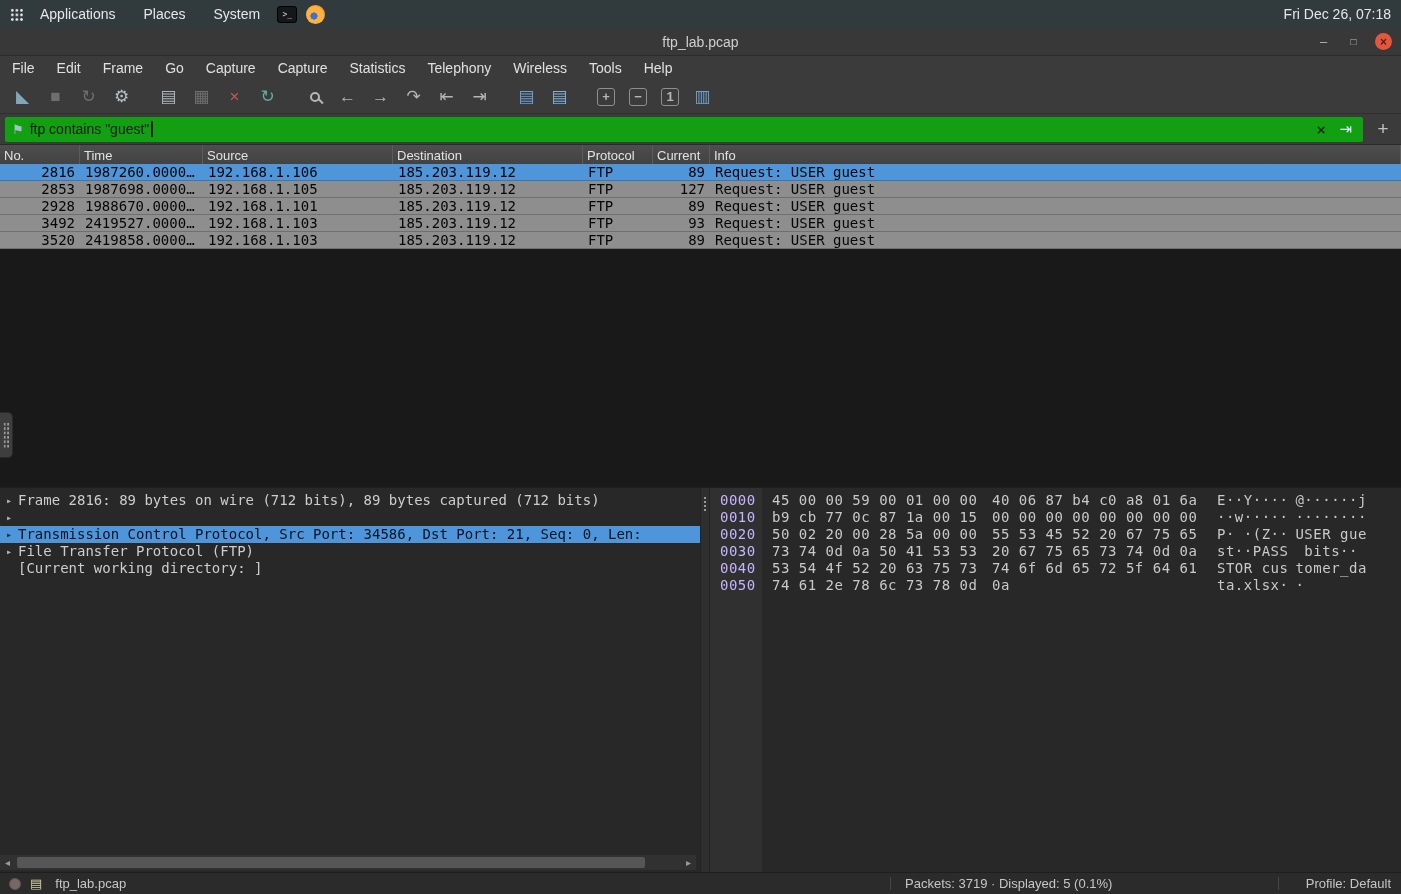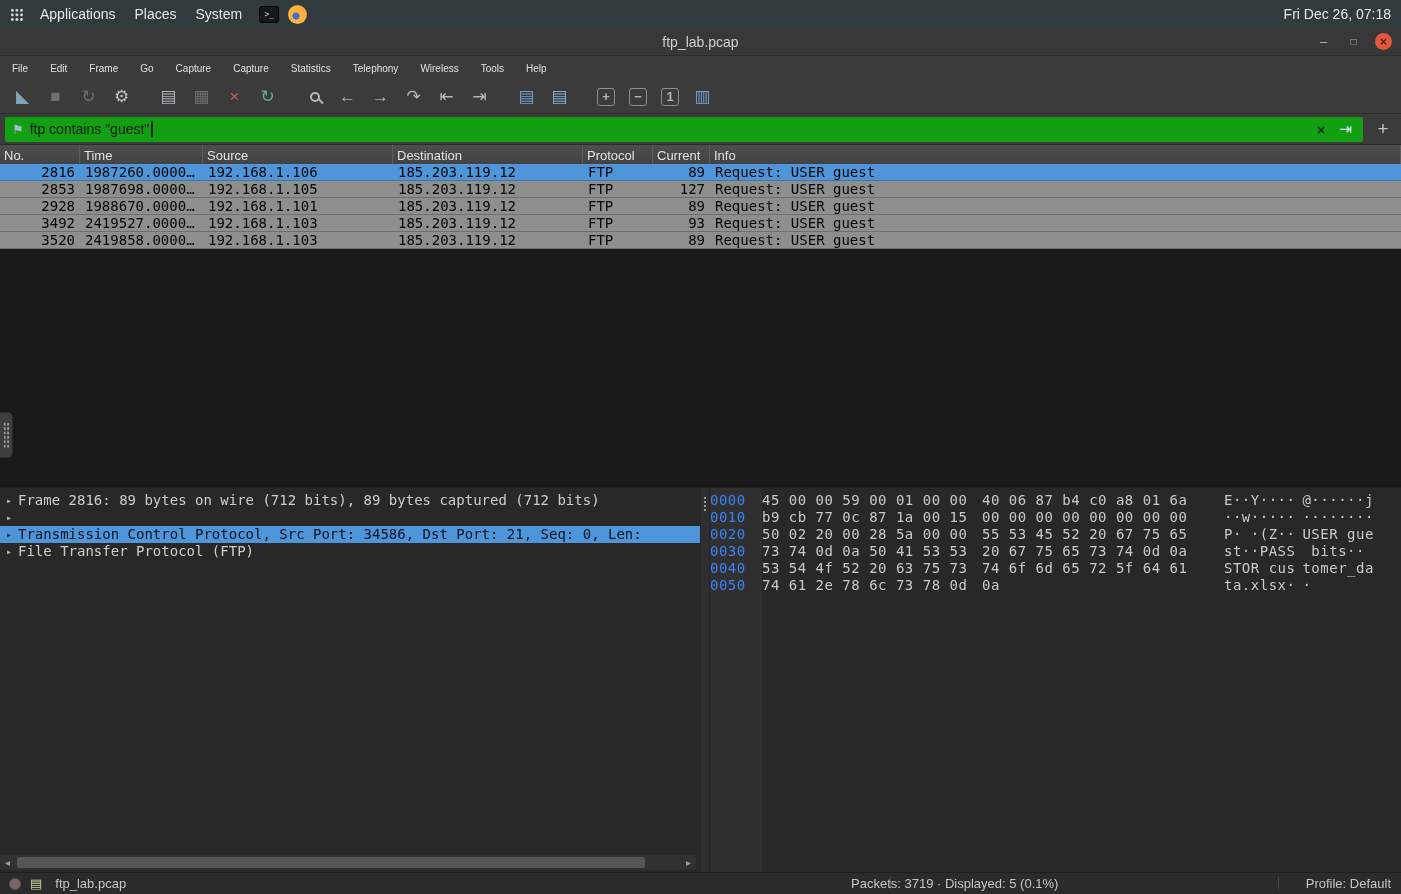--- a/index.html
+++ b/index.html
@@ -3,39 +3,39 @@
 <meta charset="utf-8">
 <style>
   *{box-sizing:border-box;margin:0;padding:0}
   html,body{width:1401px;height:894px;overflow:hidden}
   body{font-family:"Liberation Sans",sans-serif;background:#2e2e2e;color:#ddd}
   .desktop{position:relative;width:1401px;height:894px;display:flex;flex-direction:column}
 
   
   .panel{height:28px;background:#313a3d;display:flex;align-items:center;padding:0 10px;gap:9px;flex:0 0 auto}
   .apps-grid{width:13px;height:13px;background-image:radial-gradient(#e6e6e6 1.2px,transparent 1.4px);background-size:4.6px 4.6px}
-  .panel-menus{display:flex;gap:3px}
+  .panel-menus{display:flex;gap:12px}
   .panel-menu{color:#e4e8e8;font-size:14px;padding:4px 8px}
   .launcher{display:inline-flex;align-items:center;justify-content:center}
   .terminal{width:20px;height:17px;background:#15171a;border:1px solid #000;border-radius:3px;color:#cfd6cf;font-family:"DejaVu Sans Mono",monospace;font-size:8px}
   .firefox{width:19px;height:19px;border-radius:50%;background:radial-gradient(circle at 42% 58%,#3d6fd8 0 22%,#ffb13d 24% 58%,#e8641f 100%)}
   .panel-spacer{flex:1}
   .clock{font-size:14px;color:#e4e8e8}
 
   
   .titlebar{height:28px;background:#383838;border-bottom:1px solid #2b2b2b;position:relative;display:flex;align-items:center;justify-content:center;flex:0 0 auto}
   .title{font-size:14px;color:#cfcfcf}
   .win-buttons{position:absolute;right:9px;top:0;height:100%;display:flex;align-items:center;gap:13px}
   .win-btn{width:17px;height:17px;display:inline-flex;align-items:center;justify-content:center;color:#b9b9b9;font-size:13px}
   .win-btn.restore-button{font-size:10px}
   .win-btn.close-button{background:var(--close-button-orange,#e2573d);border-radius:50%;color:#5c1d10;font-size:12px;font-weight:bold}
 
   
   .menubar{height:24px;background:#3b3b3b;display:flex;align-items:center;padding:0 12px;flex:0 0 auto}
-  .menu-item{color:#e0e0e0;font-size:10px;margin-right:22px}
+  .menu-item{color:#e0e0e0;font-size:14px;margin-right:22px}
 
   
   .toolbar{height:34px;background:#3b3b3b;border-bottom:1px solid #2e2e2e;display:flex;align-items:center;padding:0 6px;flex:0 0 auto}
   .tb-group{display:flex;align-items:center;margin-right:14px}
   .tb-btn{width:27px;height:26px;display:inline-flex;align-items:center;justify-content:center;font-size:17px;margin:0 3px;color:#b5b5b5}
   .tb-btn.boxed{width:18px;height:18px;border:1px solid #8f8f8f;border-radius:3px;font-size:13px;margin:0 7px;font-weight:bold}
   .magnifier-shape{position:relative;width:10px;height:10px;border:2px solid #b5b5b5;border-radius:50%;display:inline-block}
   .magnifier-shape::after{content:"";position:absolute;width:7px;height:2px;background:#b5b5b5;right:-6px;bottom:-2px;transform:rotate(45deg)}
 
   
@@ -73,31 +73,31 @@
   .d-text{overflow:hidden}
   .hscroll{position:absolute;left:0;right:4px;bottom:2px;height:15px;background:#313131;display:flex;align-items:center}
   .hscroll .arr{width:15px;text-align:center;color:#9a9a9a;font-size:10px;flex:0 0 auto}
   .hscroll .track{flex:1;height:100%;position:relative}
   .hscroll .thumb{position:absolute;left:2px;top:2px;bottom:2px;width:628px;background:#565656;border-radius:2px}
   .vsplit{width:10px;background:#2f2f2f;border-left:1px solid #232323;border-right:1px solid #232323;display:flex;justify-content:center;flex:0 0 auto}
   .split-dots{margin-top:8px;width:5px;height:16px;background-image:radial-gradient(#9a9a9a 1px,transparent 1.2px);background-size:4px 4px}
   .hex-pane{flex:1;position:relative;padding-top:4px;font-family:"DejaVu Sans Mono",monospace;overflow:hidden}
   .offset-strip{position:absolute;left:0;top:0;bottom:0;width:52px;background:#303030}
   .hx-row{position:relative;height:17px;line-height:17px;white-space:pre;font-size:14px;color:#c9c9c9;display:flex}
-  .hx-off{width:40px;margin-left:0;color:#3b82f6;flex:0 0 auto;letter-spacing:.5px}
+  .hx-off{width:40px;margin-left:10px;color:#c4b5fd;flex:0 0 auto;letter-spacing:.5px}
   .hx-g{width:208px;flex:0 0 auto;letter-spacing:.5px;margin-left:12px;white-space:pre}
   .hx-a{letter-spacing:.5px;margin-left:7px;white-space:pre;flex:0 0 auto}
-  .hx-g + .hx-a{margin-left:34px}
+  .hx-g + .hx-a{margin-left:17px}
 
   
   .statusbar{height:22px;background:#2b2b2b;border-top:1px solid #1e1e1e;display:flex;align-items:center;padding:0 9px;gap:9px;flex:0 0 auto;font-size:13px;color:#c6c6c6;position:relative}
   .expert-dot{width:12px;height:12px;border-radius:50%;background:#7a6666;border:1px solid #585858;flex:0 0 auto}
   .note-icon{color:#d4d2a6;font-size:13px}
   .sb-file{margin-left:4px}
-  .sb-packets{position:absolute;left:851px}
+  .sb-packets{position:absolute;left:905px}
   .sb-profile{position:absolute;right:10px}
   .sb-sep{position:absolute;top:4px;bottom:4px;width:1px;background:#474747}
   .sep-a{left:890px}
   .sep-b{right:122px}
 </style>
 </head>
 <body>
 
 <div class="desktop">
 
@@ -248,20 +248,21 @@
       </div>
   </div>
 
   <div class="lower">
     <div class="detail-pane">
       <div id="detail-lines">
           <div class="d-line"><span class="d-arrow">▸</span><span class="d-text">Frame 2816: 89 bytes on wire (712 bits), 89 bytes captured (712 bits)</span></div>
           <div class="d-line"><span class="d-arrow">▸</span></div>
           <div class="d-line selected"><span class="d-arrow">▸</span><span class="d-text">Transmission Control Protocol, Src Port: 34586, Dst Port: 21, Seq: 0, Len: </span></div>
           <div class="d-line"><span class="d-arrow">▸</span><span class="d-text">File Transfer Protocol (FTP)</span></div>
+          <div class="d-line"><span class="d-arrow"></span><span class="d-text">[Current working directory: ]</span></div>
         </div>
       <div class="hscroll">
         <span class="arr">◂</span>
         <div class="track">
             <div class="thumb"></div>
           </div>
         <span class="arr">▸</span>
       </div>
     </div>
     <div class="vsplit">

